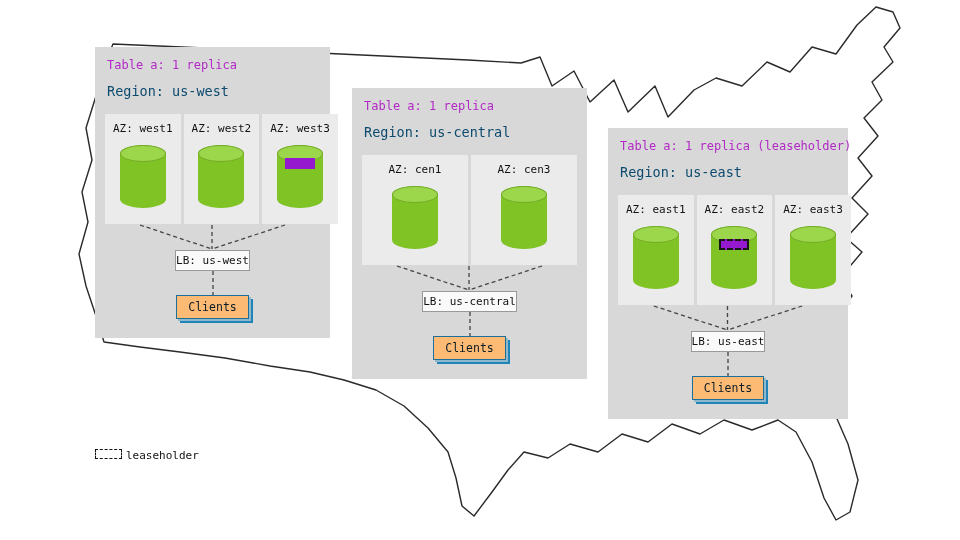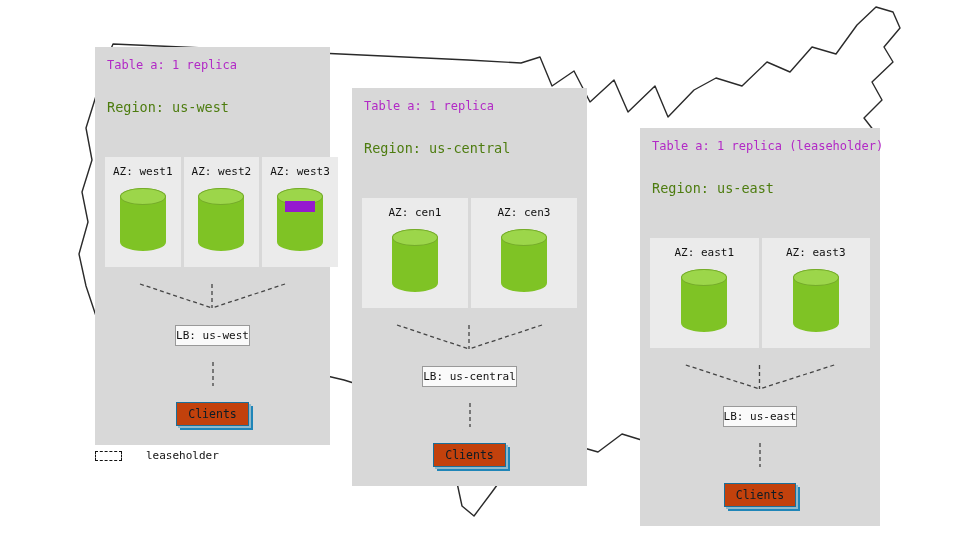--- a/index.html
+++ b/index.html
@@ -5,23 +5,23 @@
   html,body { margin:0; padding:0; }
   body { width:960px; height:540px; background:#ffffff; overflow:hidden;
          font-family:"DejaVu Sans Mono","Liberation Mono",monospace; }
   #stage { position:relative; width:960px; height:540px; background:#fff; }
 
   
   #map-svg { position:absolute; left:0; top:0; z-index:0; }
 
   
   .panel { position:absolute; z-index:2; background:#d8d8d8;
-           display:flex; flex-direction:column; box-sizing:border-box; padding-bottom:14px;gap:16px; }
+           display:flex; flex-direction:column; box-sizing:border-box; padding-bottom:14px; }
   .panel-header { font-size:12px; color:#b229c6; padding:11px 12px 8px; white-space:nowrap; }
-  .region-label { font-size:13.5px; color:#4d7c0f; padding:3px 12px 26px; }
+  .region-label { font-size:13.5px; color:#0c4a6e; padding:3px 12px 15px; }
   .az-row { display:flex; gap:3px; margin:0 10px; }
   .az-cell { flex:1; background:#ebebeb; display:flex; flex-direction:column;
              align-items:center; padding:8px 8px 16px; }
   .az-label { font-size:11px; color:#111; margin-bottom:10px; white-space:nowrap; }
 
   
   .cylinder { position:relative; width:46px; height:63px; }
   .cyl-body { position:absolute; left:0; right:0; top:0; bottom:0;
               background:#7fc325; border-radius:23px / 9px; }
   .cyl-top  { position:absolute; top:0; left:0; width:46px; height:17px;
@@ -31,31 +31,31 @@
             width:30px; height:11px; display:none; z-index:3; box-sizing:border-box; }
   .marker.solid  { display:block; background:#9519cf; }
   .marker.dashed { display:block; background:#9519cf; border:2px dashed #161616; }
 
   .connector  { display:block; margin:0 10px; height:26px; }
   .connector2 { display:block; margin:0 auto; height:24px; width:12px; }
   .dash-line  { stroke:#444; stroke-width:1.3; stroke-dasharray:4 3; fill:none; }
 
   .lb-box { align-self:center; background:#fafafa; border:1px solid #999;
             font-size:11px; color:#111; padding:3px 0; white-space:nowrap; }
-  .clients-box { align-self:center; background:#c2410c; border:1px solid #1a6f9a;
+  .clients-box { align-self:center; background:#fdba74; border:1px solid #1a6f9a;
                  color:#0b1c26; font-size:11.5px; padding:4px 11px; margin-bottom:5px;
                  box-shadow:2px 2px 0 #8fb9cb, 4px 4px 0 #1f85b8; white-space:nowrap; }
 
   #panel-west    { left:95px;  top:47px;  width:235px; }
   #panel-central { left:352px; top:88px;  width:235px; }
-  #panel-east    { left:608px; top:128px; width:240px;margin-left:32px; }
+  #panel-east    { left:608px; top:128px; width:240px; }
 
   
   #legend { position:absolute; left:95px; top:449px; z-index:2;
-            display:flex; align-items:center; gap:24px; }
+            display:flex; gap:4px; }
   #legend .swatch { width:27px; height:10px; background:#fff;
                     border:1.6px dashed #111; box-sizing:border-box; }
   #legend .legend-text { font-size:11px; color:#111; }
 </style>
 </head>
 <body>
 
 <div id="stage">
 
   <svg id="map-svg" width="960" height="540" viewBox="0 0 960 540" aria-hidden="true">
@@ -152,20 +152,28 @@
     <div class="az-row">
       <div class="az-cell">
         <div class="az-label">AZ: east1</div>
         <div class="cylinder">
           <div class="cyl-body"></div>
           <div class="cyl-top"></div>
 
         </div>
       </div>
       <div class="az-cell">
+        <div class="az-label">AZ: east2</div>
+        <div class="cylinder">
+          <div class="cyl-body"></div>
+          <div class="cyl-top"></div>
+          <div class="marker dashed"></div>
+        </div>
+      </div>
+      <div class="az-cell">
         <div class="az-label">AZ: east3</div>
         <div class="cylinder">
           <div class="cyl-body"></div>
           <div class="cyl-top"></div>
 
         </div>
       </div>
     </div>
     <svg class="connector" viewBox="0 0 215 26" preserveAspectRatio="none">
       <line class="dash-line" x1="35" y1="1" x2="107" y2="25"></line>

